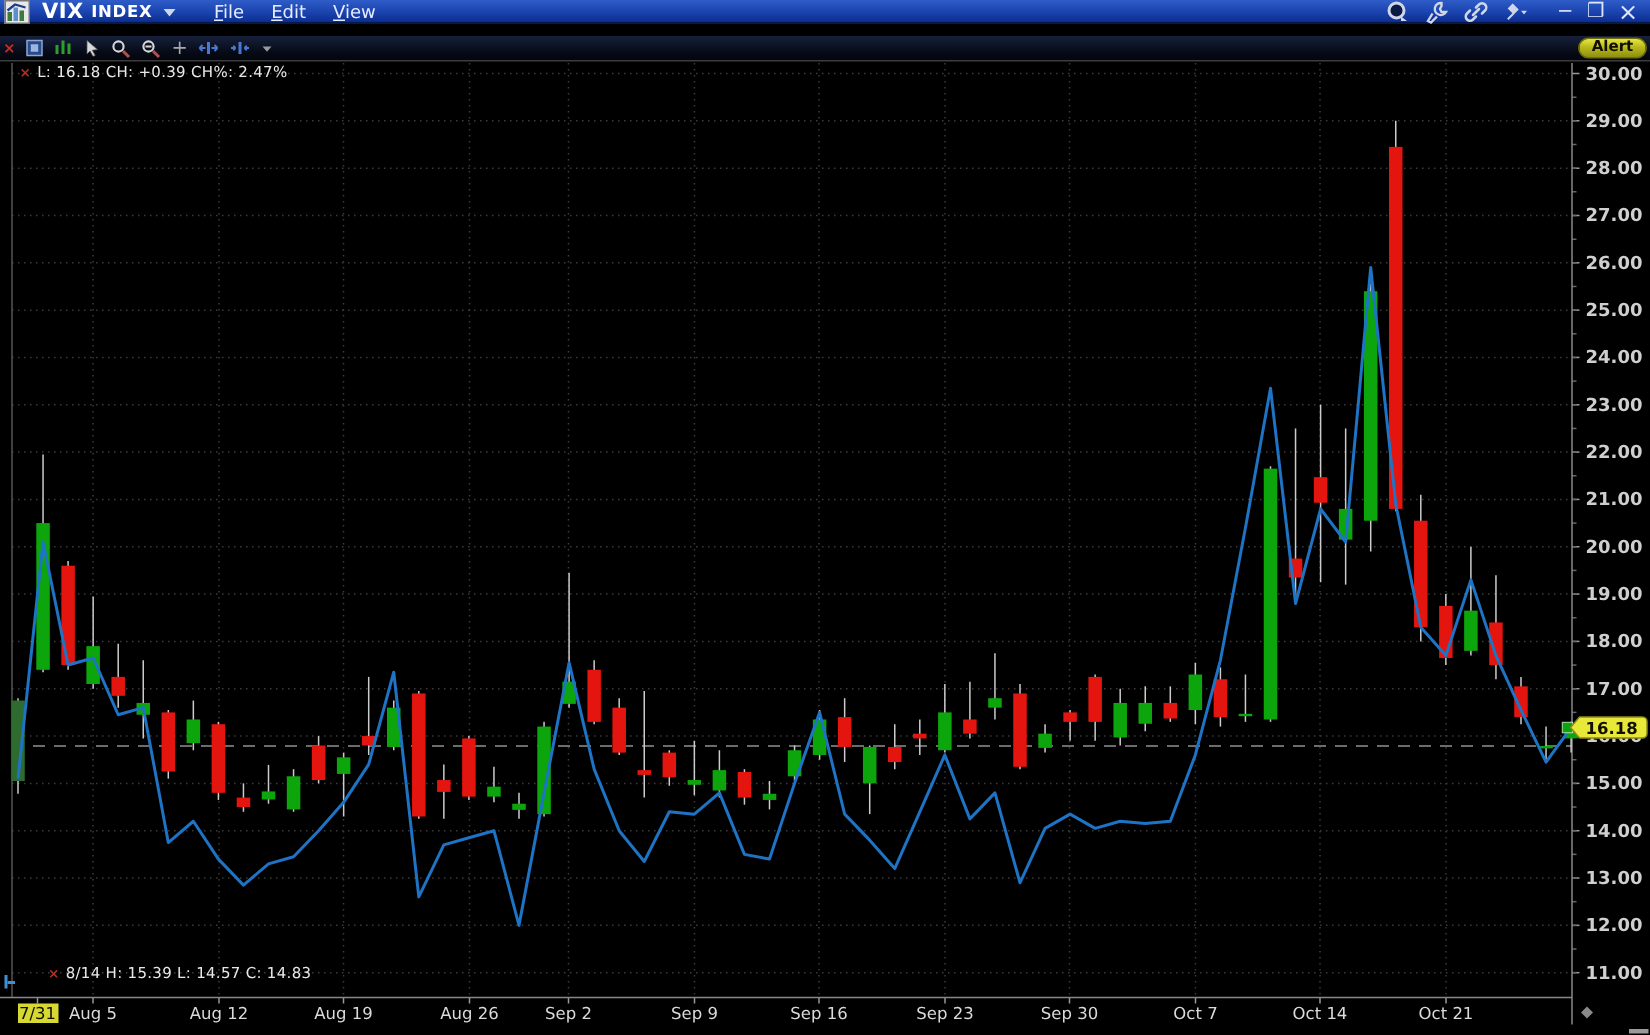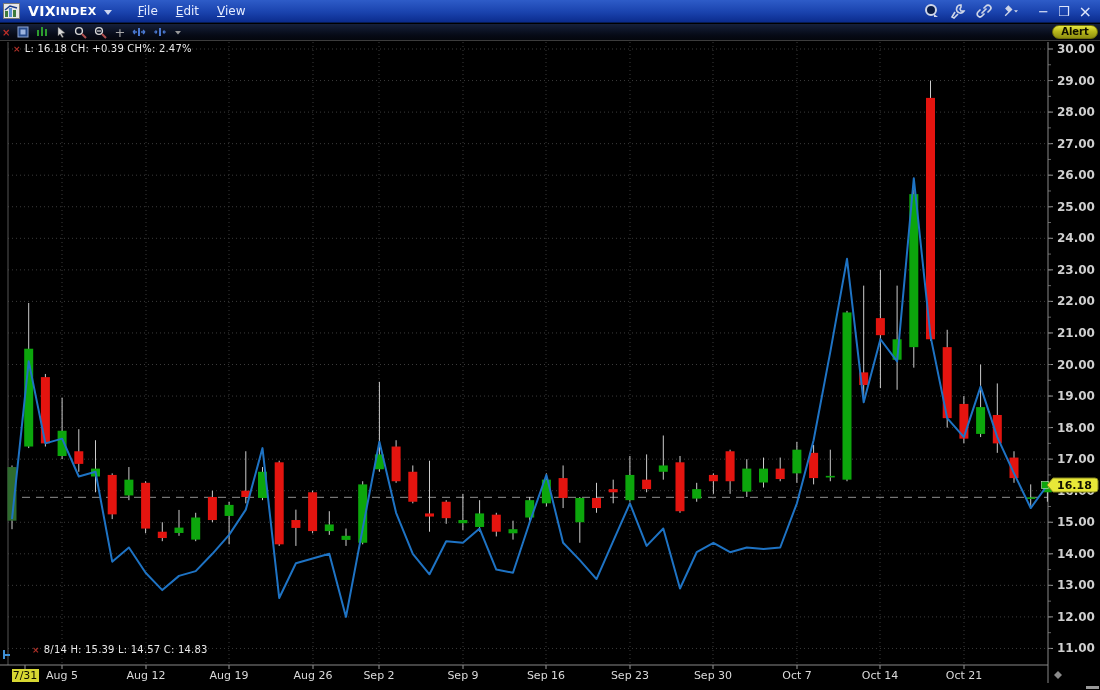--- a/index.html
+++ b/index.html
@@ -1,27 +1,27 @@
 <!DOCTYPE html>
 <html><head>
 <meta charset="utf-8">
 <style>
   html,body{margin:0;padding:0;background:#000;width:1100px;height:690px;overflow:hidden;
     font-family:"DejaVu Sans","Liberation Sans",sans-serif;-webkit-font-smoothing:antialiased;}
   #app{position:relative;width:1100px;height:690px;background:#000;}
 
   
-  .titlebar{position:absolute;left:0;top:0;width:1100px;height:23px;
+  .titlebar{position:absolute;left:0;top:0;width:1100px;height:16px;
     background:linear-gradient(#2e5cc8 0%,#1a43ae 55%,#0b2c8e 100%);
     display:flex;align-items:center;border-bottom:1px solid #061a52;box-sizing:border-box;}
   .win-icon{width:17px;height:16px;margin:0 8px 0 3px;background:#e8e8e8;border:1px solid #777;
     position:relative;box-sizing:border-box;}
   .win-icon svg{position:absolute;left:0;top:0;}
   .tsel{color:#fff;font-weight:bold;font-size:14px;letter-spacing:.3px;display:flex;align-items:center;cursor:default;}
-  .tsel .small{font-size:11px;margin-left:0;letter-spacing:.5px;}
+  .tsel .small{font-size:11px;margin-left:5px;letter-spacing:.5px;}
   .caret{width:0;height:0;border-left:4px solid transparent;border-right:4px solid transparent;
     border-top:5px solid #cdd6f0;margin:2px 7px 0 7px;display:inline-block;}
   .menu{display:flex;margin-left:10px;}
   .menu .mitem{color:#e6ecff;font-size:12px;margin:0 9px;cursor:default;}
   .menu .mitem .ul{text-decoration:underline;}
   .tb-right{margin-left:auto;display:flex;align-items:center;gap:10px;padding-right:8px;}
   .tb-ic{width:16px;height:16px;display:flex;align-items:center;justify-content:center;}
   .winctl{display:flex;align-items:center;gap:9px;margin-left:10px;color:#dfe6fa;}
   .winctl span{font-size:13px;line-height:13px;cursor:default;}
 

